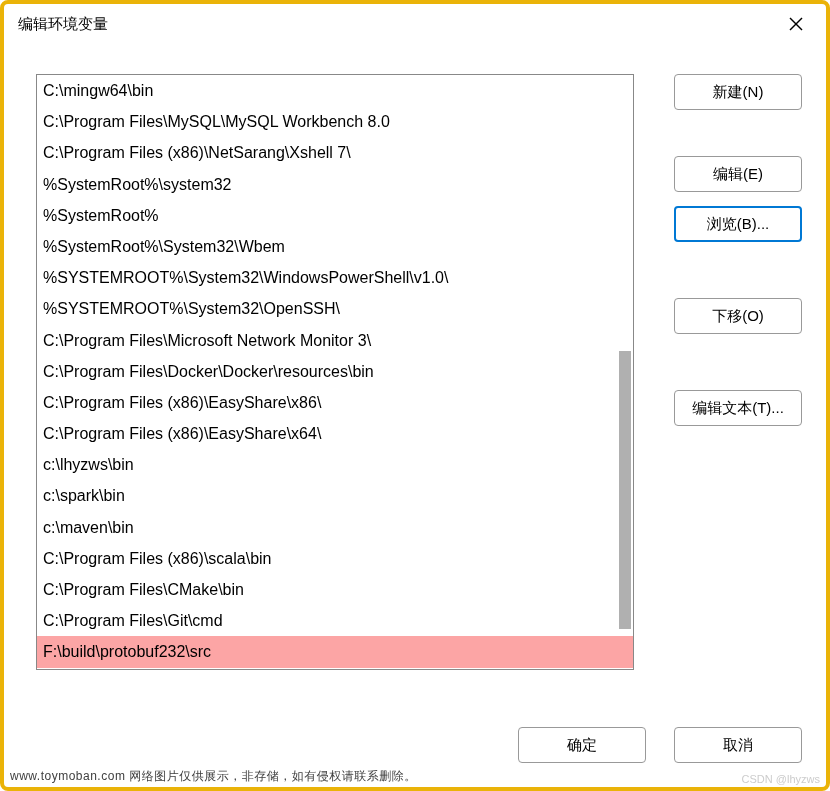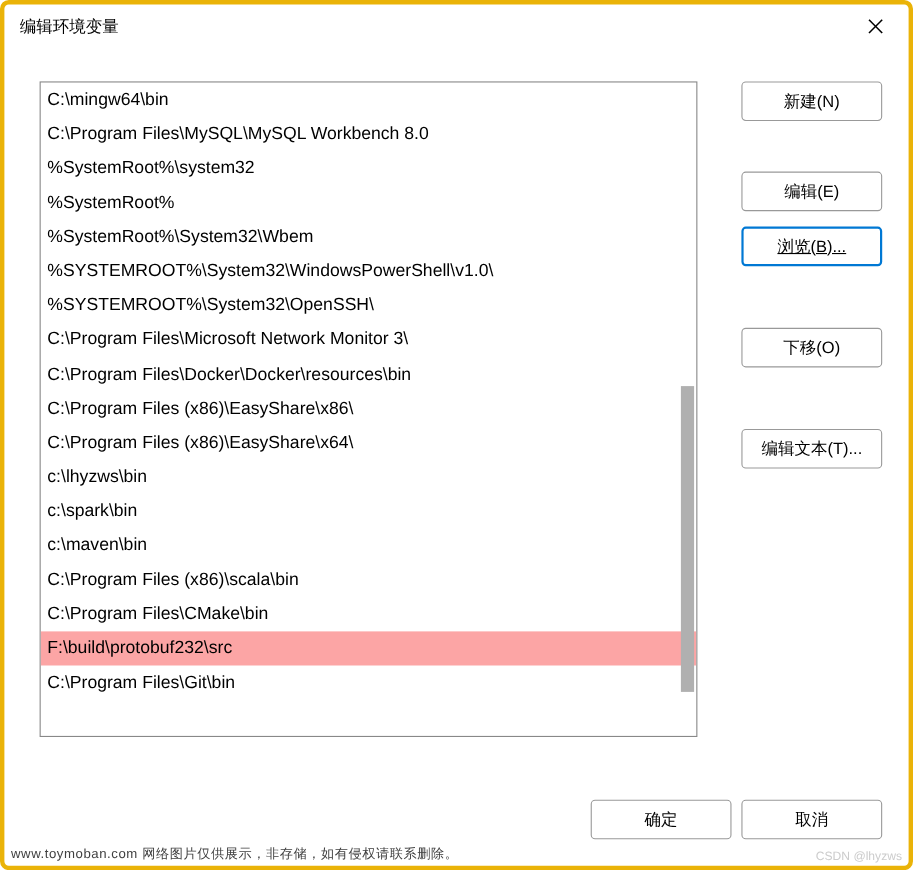--- a/index.html
+++ b/index.html
@@ -105,26 +105,25 @@
       border-radius: 4px;
       cursor: pointer;
       text-align: center;
       height: 36px;
       display: flex;
       align-items: center;
       justify-content: center;
     }
     .btn.focused {
       border: 2px solid #0078d4;
-      text-decoration: underline;
     }
     .footer {
       display: flex;
       justify-content: flex-end;
-      gap: 9px;
+      gap: 28px;
       padding: 10px 24px 24px 24px;
     }
     .footer .btn {
       width: 128px;
     }
     .watermark-left {
       position: absolute;
       left: 10px;
       bottom: 6px;
       font-size: 12px;
@@ -151,34 +150,36 @@
         <line x1="13" y1="1" x2="1" y2="13" stroke="#000" stroke-width="1.4"></line>
       </svg>
     </div>
   </div>
 
   <div class="content">
     <div class="listbox">
       <div class="listbox-inner" id="listbox-inner">
           <div class="list-item">C:\mingw64\bin</div>
           <div class="list-item">C:\Program Files\MySQL\MySQL Workbench 8.0</div>
+          <div class="list-item">C:\Program Files (x86)\NetSarang\Xshell 7\</div>
           <div class="list-item">%SystemRoot%\system32</div>
           <div class="list-item">%SystemRoot%</div>
           <div class="list-item">%SystemRoot%\System32\Wbem</div>
           <div class="list-item">%SYSTEMROOT%\System32\WindowsPowerShell\v1.0\</div>
           <div class="list-item">%SYSTEMROOT%\System32\OpenSSH\</div>
           <div class="list-item">C:\Program Files\Microsoft Network Monitor 3\</div>
           <div class="list-item">C:\Program Files\Docker\Docker\resources\bin</div>
           <div class="list-item">C:\Program Files (x86)\EasyShare\x86\</div>
           <div class="list-item">C:\Program Files (x86)\EasyShare\x64\</div>
           <div class="list-item">c:\lhyzws\bin</div>
           <div class="list-item">c:\spark\bin</div>
           <div class="list-item">c:\maven\bin</div>
           <div class="list-item">C:\Program Files (x86)\scala\bin</div>
           <div class="list-item">C:\Program Files\CMake\bin</div>
+          <div class="list-item">C:\Program Files\Git\cmd</div>
           <div class="list-item selected">F:\build\protobuf232\src</div>
           <div class="list-item">C:\Program Files\Git\bin</div>
         </div>
       <div class="scrollbar"></div>
     </div>
 
     <div class="side-buttons">
       <button class="btn">新建(N)</button>
       <div class="gap-small"></div>
       <button class="btn">编辑(E)</button>

